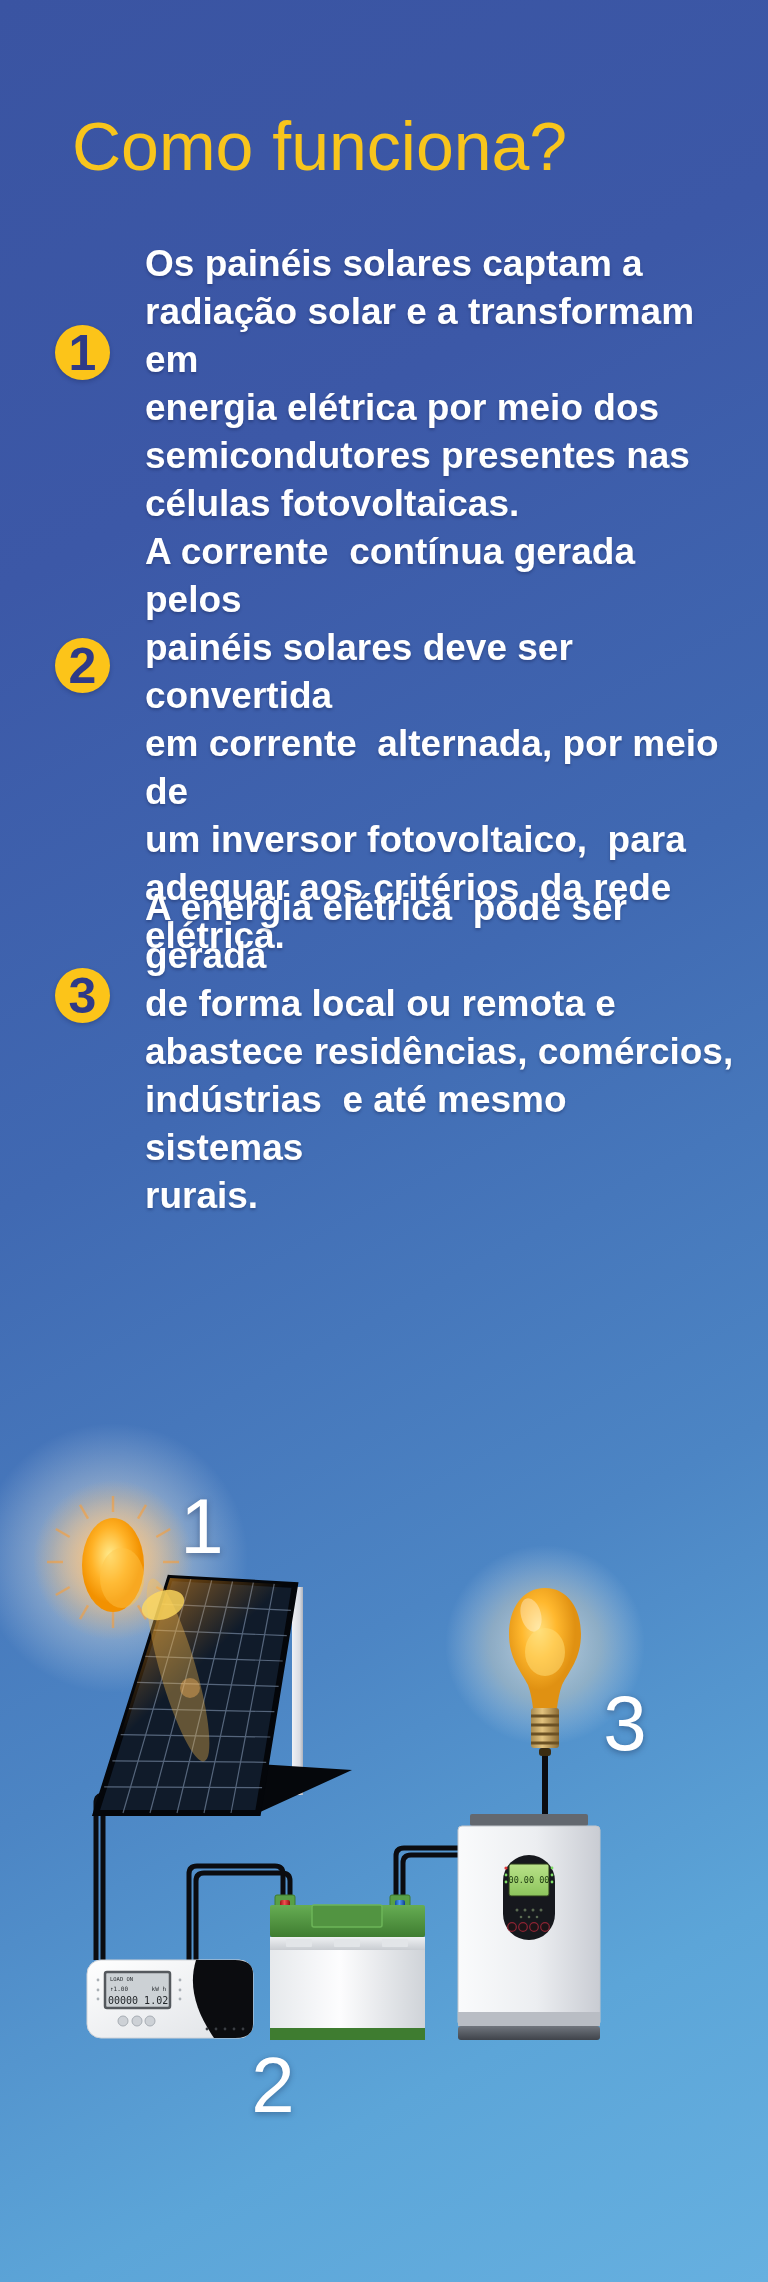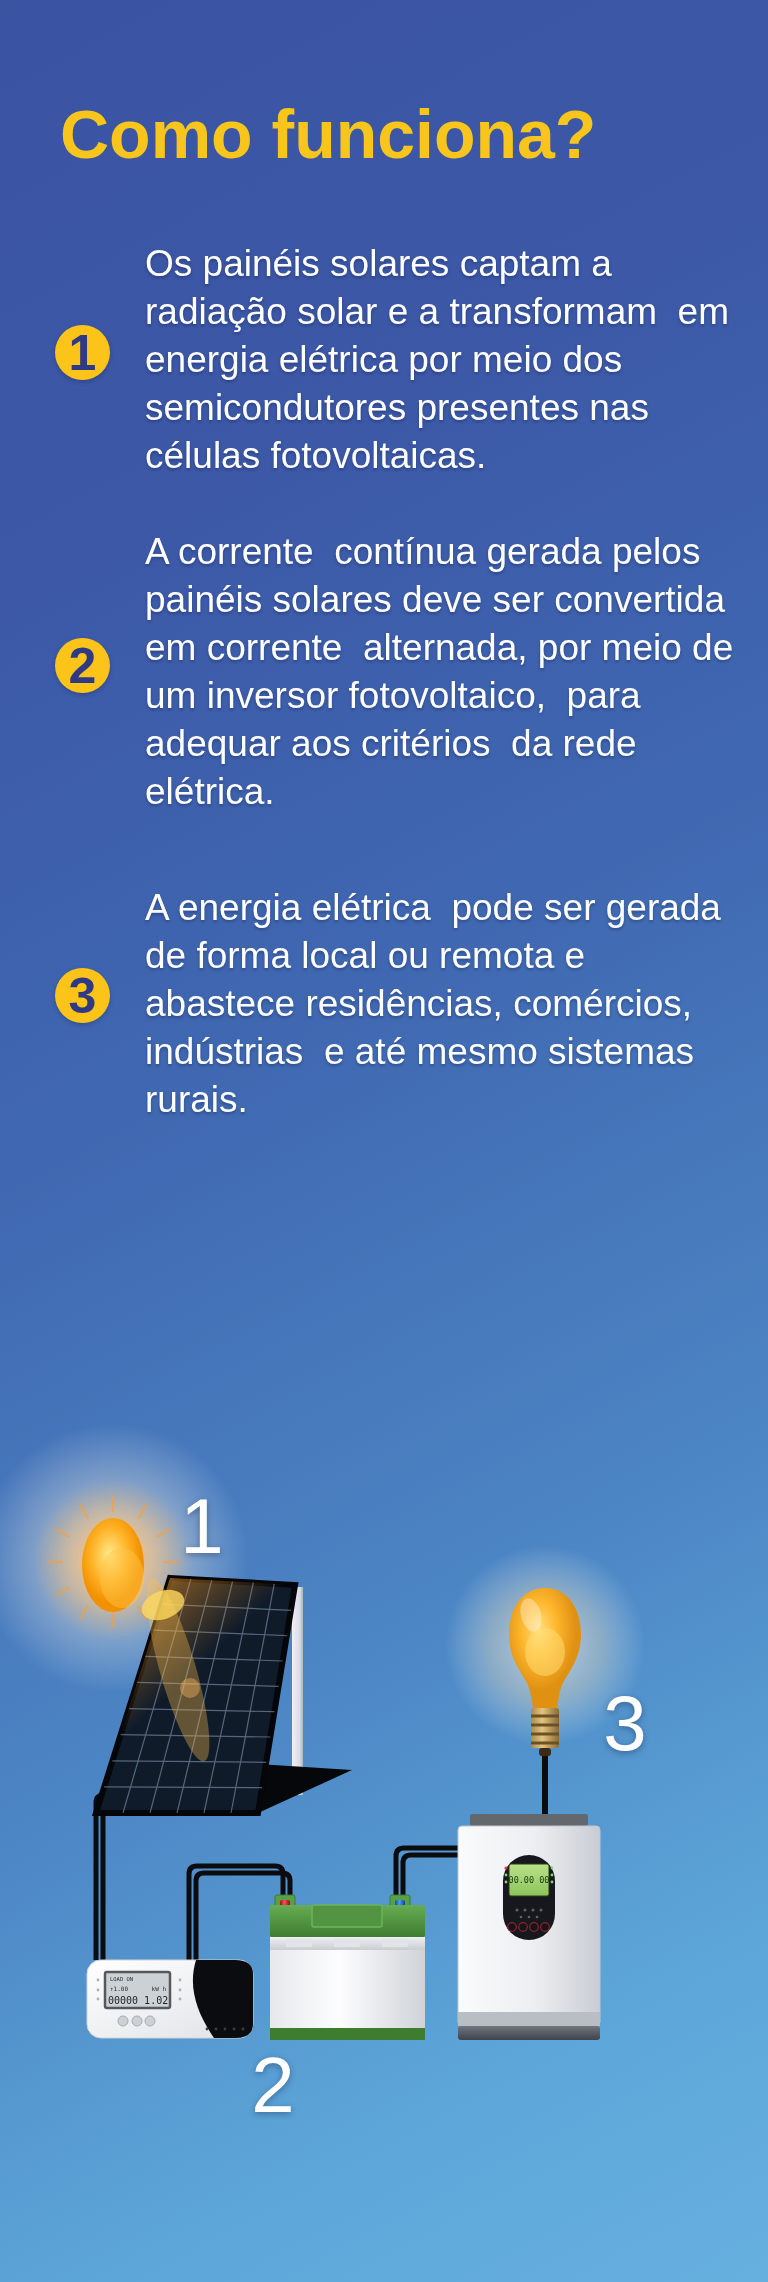--- a/index.html
+++ b/index.html
@@ -4,39 +4,40 @@
 <style>
   html,body{margin:0;padding:0;}
   .page{
     position:relative;
     width:768px;height:2282px;
     overflow:hidden;
     font-family:"Liberation Sans","DejaVu Sans",sans-serif;
     background:linear-gradient(152deg,#3a54a2 0%,#3c58a7 22%,#4069b2 45%,#4c85c4 68%,#5ca5d8 86%,#66b0e0 100%);
   }
   .title{
-    position:absolute;left:60px;top:100px;margin:0;
-    font-size:68px;line-height:68px;font-weight:700;
+    position:absolute;left:60px;top:100px;margin:12px;
+    font-size:68px;line-height:68px;font-weight:400;
     color:#f8c51c;letter-spacing:0px;white-space:nowrap;text-align:right;
   }
   .badge{
     position:absolute;left:55px;width:55px;height:55px;border-radius:50%;
     background:#fcc419;color:#2f3a87;
     display:flex;align-items:center;justify-content:center;
     font-size:50px;font-weight:600;
     box-shadow:0 2px 4px rgba(10,20,60,.25);
   }
   #badge1{top:325px}
   #badge2{top:638px}
   #badge3{top:968px}
   .copy{
     position:absolute;left:145px;width:590px;margin:0;
     font-size:37px;line-height:48px;color:#ffffff;
     white-space:pre-wrap;
     text-shadow:0 2px 3px rgba(15,25,70,.35);
+    font-weight:bold;
   }
   #copy1{top:240px}
   #copy2{top:528px}
   #copy3{top:884px}
   .scene{position:absolute;left:0;top:1400px;}
   .scene-label{
     font-family:"Liberation Sans","DejaVu Sans",sans-serif;
     font-size:78px;fill:#ffffff;
     filter:drop-shadow(0 2px 3px rgba(5,15,50,.35));
   }

